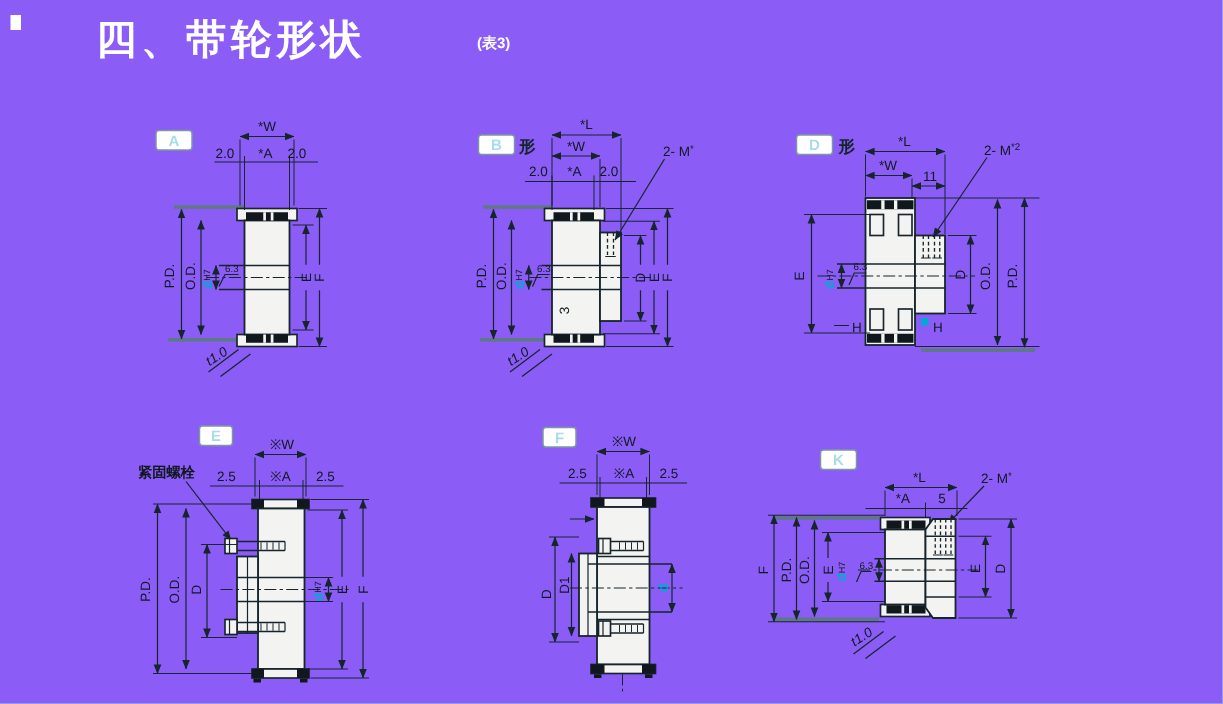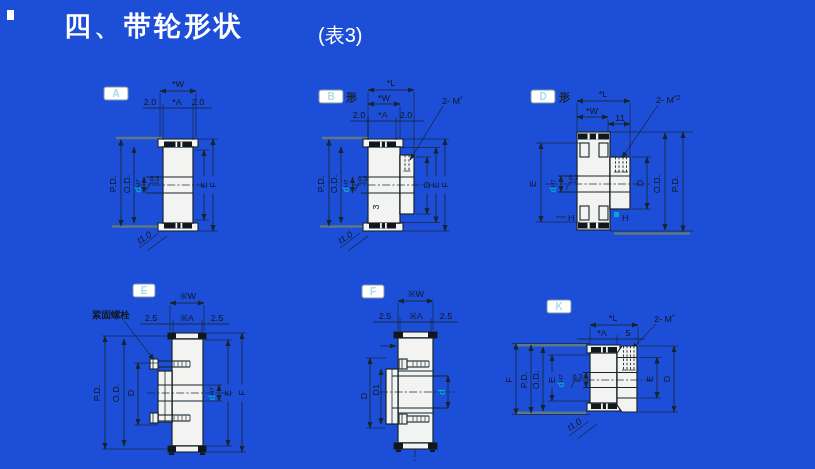--- a/index.html
+++ b/index.html
@@ -1,22 +1,22 @@
 <!DOCTYPE html>
 <html><head>
 <meta charset="utf-8">
 <style>
   * { margin:0; padding:0; box-sizing:border-box; }
   html,body { background:#9bd4e4; }
-  #stage { position:relative; width:815px; height:469px; background:#1d4ed8;
+  #stage { position:relative; width:815px; height:469px; background:#8b5cf6;
            overflow:hidden; font-family:"Liberation Sans", sans-serif; }
   #title { position:absolute; left:64px; top:8px; color:#ffffff; font-size:27px;
            font-weight:bold; letter-spacing:3px; white-space:nowrap; }
-  #tableref { position:absolute; left:318px; top:22px; color:#ffffff; font-size:20px;
-              font-weight:normal; }
+  #tableref { position:absolute; left:318px; top:22px; color:#ffffff; font-size:10px;
+              font-weight:bold; }
   #corner-mark { position:absolute; left:7px; top:10px; width:7px; height:10px; background:#ffffff; }
   .diag { position:absolute; }
 
   svg text { font-family:"Liberation Sans", sans-serif; }
   .dm   { font-size:9px;   fill:#101820; }
   .fin  { font-size:6.5px; fill:#101820; }
   .fit  { font-size:6px;   fill:#101820; }
   .sup  { font-size:6.5px; fill:#101820; }
   .note { font-size:9.5px; fill:#101820; font-weight:bold; }
   .cy   { fill:#00a9d6; font-weight:bold; font-size:9px; }

